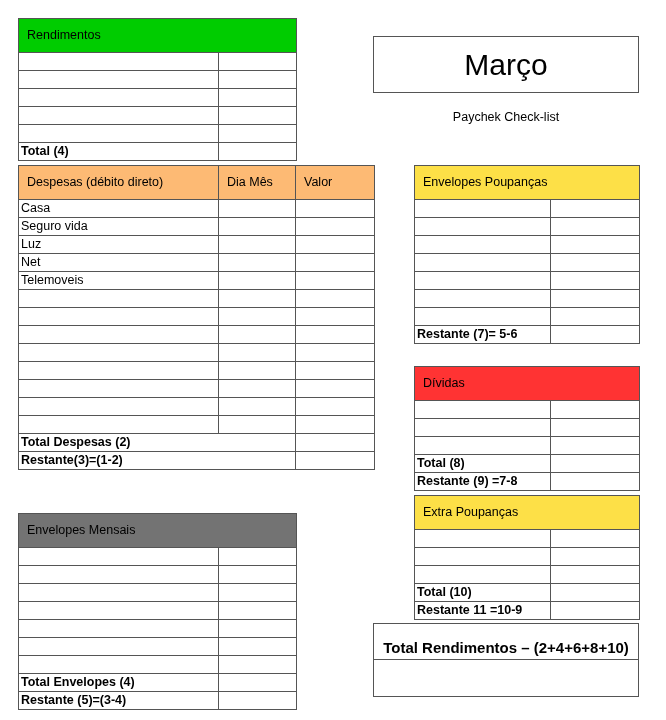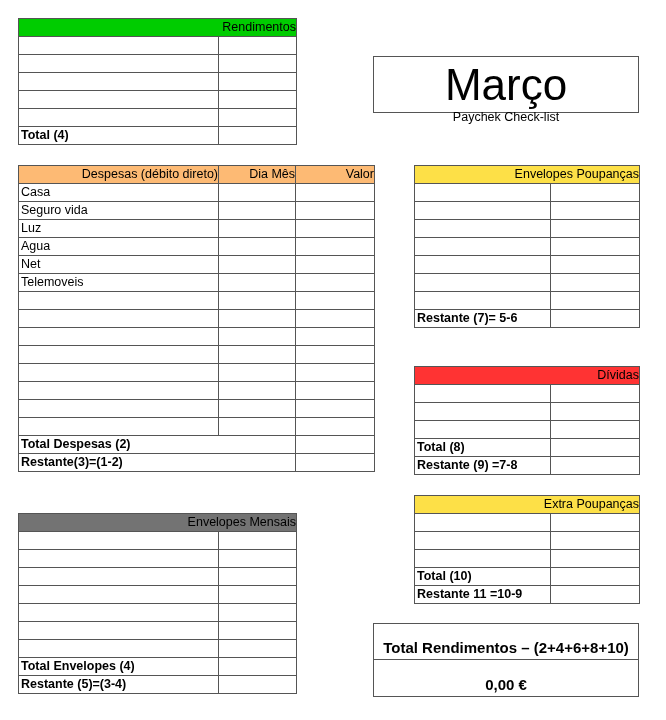--- a/index.html
+++ b/index.html
@@ -1,26 +1,26 @@
 <!DOCTYPE html>
 <html><head>
 <meta charset="utf-8">
 <style>
   html,body{margin:0;padding:0;background:#fff;}
   body{width:666px;height:720px;position:relative;overflow:hidden;font-family:"Liberation Sans",sans-serif;color:#000;}
   .tbl{position:absolute;border-collapse:collapse;table-layout:fixed;}
   .tbl td{border:1px solid #555;height:17px;padding:0 2px;font-size:12.5px;line-height:17px;white-space:nowrap;overflow:hidden;}
-  .tbl th{border:1px solid #555;height:17px;padding:0;font-size:12.5px;font-weight:normal;line-height:17px;text-align:right;}
+  .tbl th{border:1px solid #555;height:17px;padding:8px;font-size:12.5px;font-weight:normal;line-height:17px;text-align:left;}
   .bold{font-weight:bold;}
   .hdr-green{background:#00cc00;}
   .hdr-yellow{background:#fdba74;}
   .hdr-lime{background:#fde047;}
   .hdr-red{background:#ff3333;}
   .hdr-cyan{background:#737373;}
-  .title-box{position:absolute;left:373px;top:36px;width:264px;height:55px;border:1px solid #555;display:flex;align-items:center;justify-content:center;font-size:44px;margin-top:20px;}
+  .title-box{position:absolute;left:373px;top:36px;width:264px;height:55px;border:1px solid #555;display:flex;align-items:center;justify-content:center;font-size:30px;}
   .subtitle{position:absolute;left:373px;top:110px;width:266px;text-align:center;font-size:12.5px;}
   .grand{position:absolute;left:373px;top:623px;width:264px;height:72px;border:1px solid #555;}
   .grand .half{height:36px;display:flex;align-items:flex-end;justify-content:center;font-weight:bold;font-size:15px;padding-bottom:3px;box-sizing:border-box;}
   .grand .half.top{border-bottom:1px solid #555;}
 </style>
 </head>
 <body>
 
 <table class="tbl" style="left:18px;top:18px;width:278px;">
   <colgroup>
@@ -82,25 +82,20 @@
         <td>Seguro vida</td>
         <td></td>
         <td></td>
       </tr>
   <tr>
         <td>Luz</td>
         <td></td>
         <td></td>
       </tr>
   <tr>
-        <td>Agua</td>
-        <td></td>
-        <td></td>
-      </tr>
-  <tr>
         <td>Net</td>
         <td></td>
         <td></td>
       </tr>
   <tr>
         <td>Telemoveis</td>
         <td></td>
         <td></td>
       </tr>
   <tr>
@@ -305,14 +300,13 @@
       </tr>
   <tr>
         <td class="bold">Restante 11 =10-9</td>
         <td></td>
       </tr>
 </tbody>
   </table>
 
 <div class="grand">
   <div class="half top">Total Rendimentos – (2+4+6+8+10)</div>
-  <div class="half">0,00 €</div>
 </div>
 
 </body></html>

